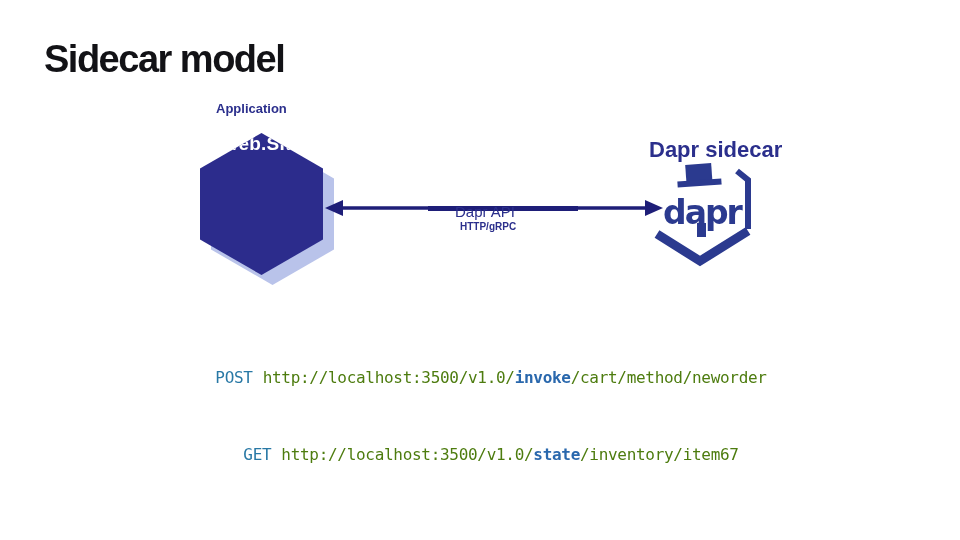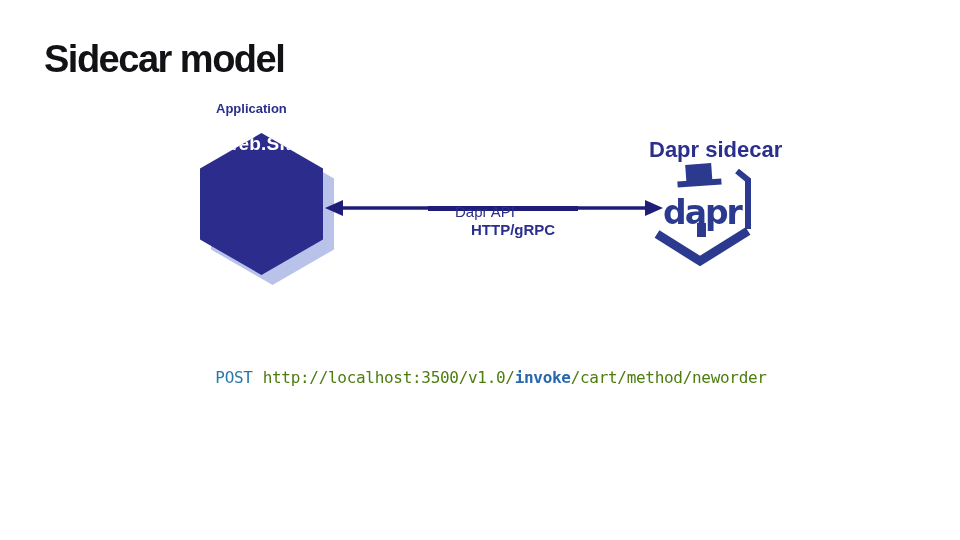--- a/index.html
+++ b/index.html
@@ -32,21 +32,21 @@
     clip-path: polygon(50% 0%, 100% 25%, 100% 75%, 50% 100%, 0% 75%, 0% 25%);
   }
   .hexagon-shadow { left: 211px; top: 143px; background: #b9c3ea; }
   .hexagon-main   { left: 200px; top: 133px; background: #2c2c8c;
                     display: flex; justify-content: center; }
   .hexagon-label  { color: #ffffff; font-size: 19px; font-weight: 600; letter-spacing: 0.2px; }
 
   .arrow-svg { left: 323px; top: 195px; }
 
   .dapr-api-label  { left: 455px; top: 179px; font-size: 15px; font-weight: 400; margin-top: 24px; }
-  .http-grpc-label { left: 471px; top: 221px; font-size: 15px; font-weight: 700; }
+  .http-grpc-label { left: 460px; top: 221px; font-size: 10px; font-weight: 700; }
 
   .dapr-logo-svg { left: 653px; top: 160px; }
   .dapr-logo-svg text {
     font-family: "DejaVu Sans", sans-serif;
     font-weight: 800;
     font-size: 33px;
     letter-spacing: -2px;
     fill: #2b3a8f;
   }
 
@@ -92,13 +92,14 @@
     <rect x="24" y="20" width="44" height="6"></rect>
   </g>
   <text x="49" y="64" text-anchor="middle">dapr</text>
   <rect x="44" y="63" width="9" height="14" fill="#2b3a8f"></rect>
   <polyline points="84,11 95,20 95,69" fill="none" stroke="#2b3a8f" stroke-width="6"></polyline>
   <polyline points="4,74 47,101 95,71" fill="none" stroke="#2b3a8f" stroke-width="9"></polyline>
 </svg>
 
 <div class="abs code-block">
   <div class="code-line"><span class="code-method">POST</span><span class="code-url">http://localhost:3500/v1.0/</span><span class="code-keyword">invoke</span><span class="code-url">/cart/method/neworder</span></div>
+  <div class="code-line"><span class="code-method">GET</span><span class="code-url">http://localhost:3500/v1.0/</span><span class="code-keyword">state</span><span class="code-url">/inventory/item67</span></div>
 </div>
 
 </body></html>

